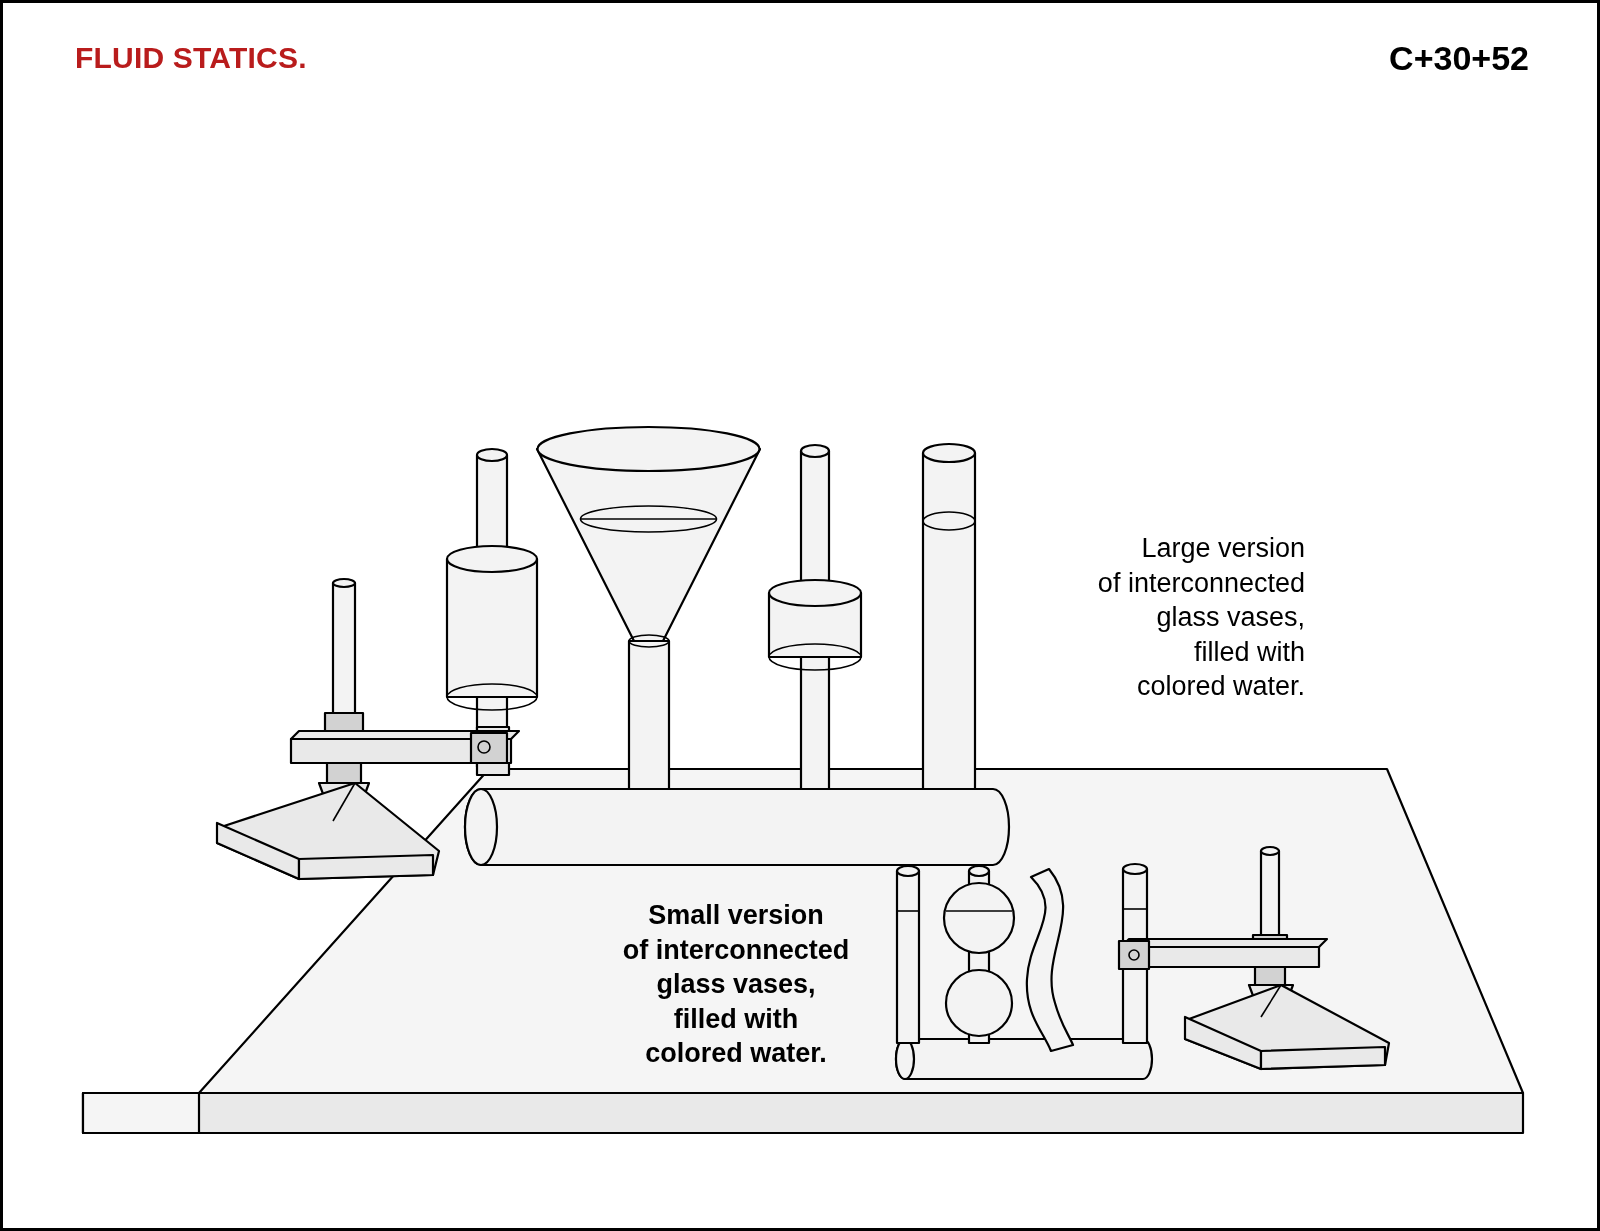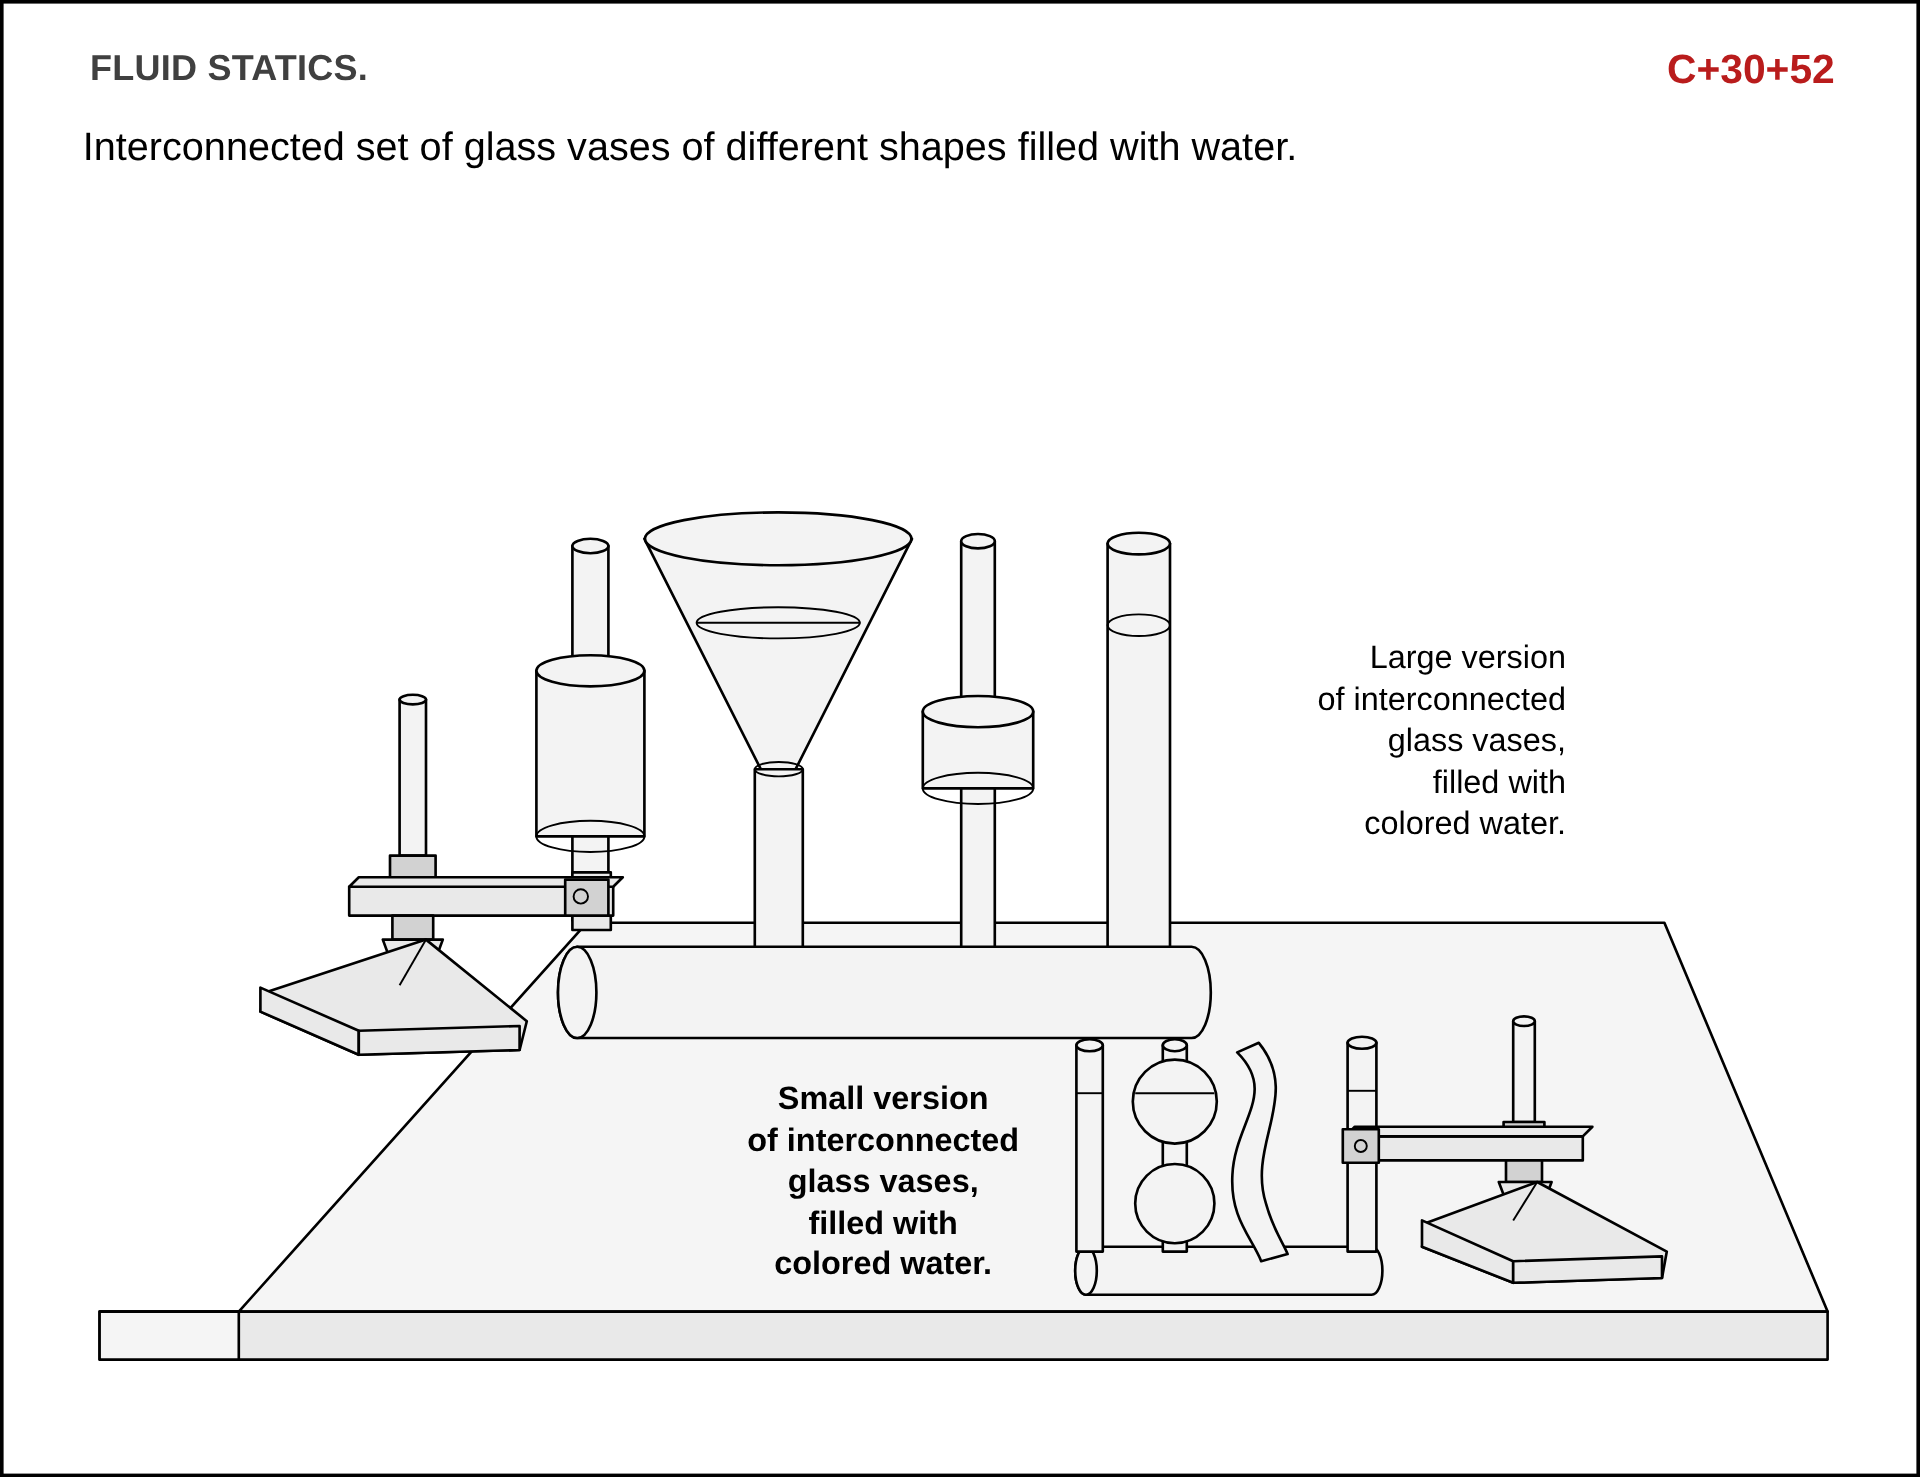--- a/index.html
+++ b/index.html
@@ -19,29 +19,29 @@
     box-sizing: border-box;
     overflow: hidden;
   }
   .hdr-title {
     position: absolute;
     left: 72px;
     top: 38px;
     font-size: 30px;
     font-weight: bold;
     letter-spacing: 0.2px;
-    color: #404040;
+    color: #b91c1c;
   }
   .hdr-code {
     position: absolute;
     right: 68px;
     top: 36px;
     font-size: 34px;
     font-weight: bold;
-    color: #b91c1c;
+    color: #000000;
   }
   .subtitle {
     position: absolute;
     left: 66px;
     top: 100px;
     font-size: 33px;
     color: #000;
   }
   .desc {
     position: absolute;
@@ -70,21 +70,20 @@
     height: 1231px;
   }
 </style>
 </head>
 <body>
 
 <div id="page">
 
   <div class="hdr-title">FLUID STATICS.</div>
   <div class="hdr-code">C+30+52</div>
-  <div class="subtitle">Interconnected set of glass vases of different shapes filled with water.</div>
 
   <svg class="scene" viewBox="0 0 1600 1231">
     <defs>
       <style>
         .ol { stroke:#000; stroke-width:2.2; stroke-linejoin:round; }
         .thin { stroke:#000; stroke-width:1.6; }
         .glass { fill:#f3f3f3; }
         .water { fill:#ebebeb; }
         .metal { fill:#e9e9e9; }
         .table { fill:#f5f5f5; }

